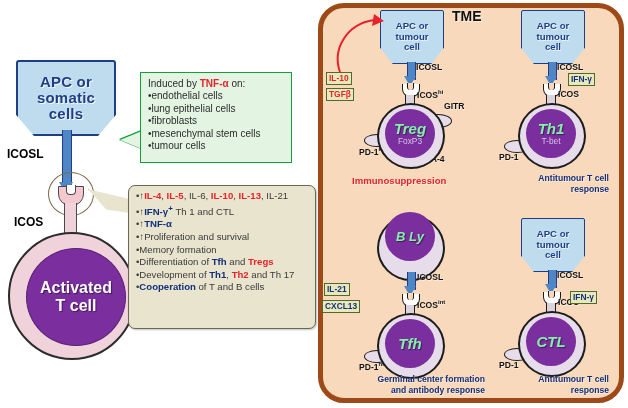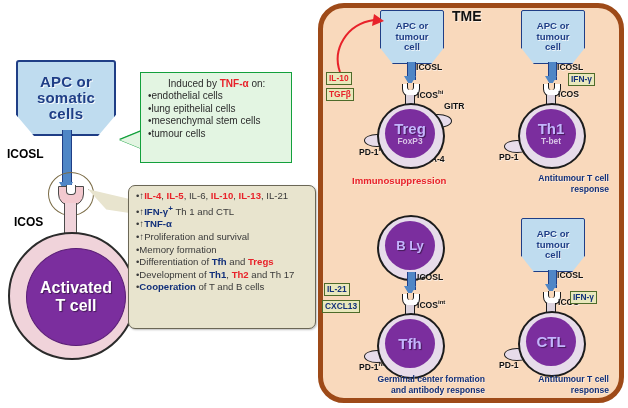--- a/index.html
+++ b/index.html
@@ -59,21 +59,21 @@
   }
   .tcell-txt{color:#fff;font-weight:bold;font-size:16px;line-height:18px;
     text-align:center;text-shadow:1px 1px 1px rgba(0,0,0,.45);}
 
   
   .green-box{
     left:140px;top:72px;width:150px;height:89px;
     background:#E3F5E2;border:1.6px solid #13A03C;
   }
   .green-inner{padding:5px 6px 0 7px;font-size:10px;color:#2C2C2C;line-height:12.4px;}
-  .green-inner .hdr{font-size:10px;margin-left:20px;}
+  .green-inner .hdr{font-size:10px;}
   .tnf{color:#E8222A;font-weight:bold;}
   .green-tail{
     left:120px;top:131px;width:0;height:0;
     border-top:9px solid transparent;border-bottom:9px solid transparent;
     border-right:22px solid #E3F5E2;
     filter:drop-shadow(-1px 0 0 #13A03C) drop-shadow(0 -1px 0 #13A03C);
   }
 
   
   .beige-box{
@@ -103,23 +103,23 @@
     width:62px;height:52px;background:#BFDCEF;border:1.8px solid #1F3E86;
     clip-path:polygon(0 0,100% 0,100% 70%,80% 100%,20% 100%,0 70%);
     display:flex;align-items:center;justify-content:center;border-radius:2px;
   }
   .apc-sm-txt{color:#1F3E86;font-weight:bold;font-size:9.6px;line-height:10.6px;
     text-align:center;text-shadow:.8px .8px 0 rgba(255,255,255,.8);}
 
   .cell-outer{position:absolute;border-radius:50%;background:#E7DCEA;border:2px solid #1C1C1C;}
   .cell-inner{position:absolute;border-radius:50%;background:#7B2E9E;
     display:flex;flex-direction:column;align-items:center;justify-content:center;}
-  .cell-name{color:#c4b5fd;font-weight:bold;font-size:15px;line-height:15px;
-    text-shadow:1px 1px 1px rgba(0,0,0,.45);}
-  .cell-sub{color:#D8C3E6;font-weight:bold;font-size:8.4px;line-height:9px;margin-top:1px;}
+  .cell-name{color:#86efac;font-weight:bold;font-size:15px;line-height:15px;
+    text-shadow:1px 1px 1px rgba(0,0,0,.45);font-style:italic;}
+  .cell-sub{color:#D8C3E6;font-weight:normal;font-size:8.4px;line-height:9px;margin-top:1px;}
 
   .sm-lbl{position:absolute;font-size:8.6px;font-weight:bold;color:#111;white-space:nowrap;
     text-shadow:.6px .6px 0 rgba(255,255,255,.55);}
   .sup{font-size:6px;vertical-align:super;}
 
   .cyto{
     position:absolute;background:#E9E8BC;border:1.4px solid #4E6B2A;
     font-size:8.4px;font-weight:bold;padding:0 2px;line-height:11px;
     white-space:nowrap;
   }
@@ -172,20 +172,21 @@
       <span>T cell</span>
     </div>
   </div>
 
   <div class="abs green-tail"></div>
   <div class="abs green-box">
     <div class="green-inner">
       <div class="hdr"><span>Induced by </span><span class="tnf">TNF-α</span><span> on:</span></div>
       <div>•endothelial cells</div>
       <div>•lung epithelial cells</div>
+      <div>•fibroblasts</div>
       <div>•mesenchymal stem cells</div>
       <div>•tumour cells</div>
     </div>
   </div>
 
   <div class="abs beige-tail"></div>
   <div class="abs beige-box">
     <div class="beige-inner">
       <div>•↑<span class="red">IL-4</span>, <span class="red">IL-5</span>, IL-6, <span class="red">IL-10</span>, <span class="red">IL-13</span>, IL-21</div>
       <div>•↑<span class="navy">IFN-γ<sup>+</sup></span> Th 1 and CTL</div>
@@ -260,21 +261,21 @@
   <div class="cell-inner" style="left:526px;top:109px;width:50px;height:49px;">
     <span class="cell-name">Th1</span>
     <span class="cell-sub">T-bet</span>
   </div>
   <div class="caption" style="left:494px;top:173px;width:115px;">
     <span>Antitumour T cell</span><br>
     <span>response</span>
   </div>
 
   <div class="cell-outer" style="left:377px;top:215px;width:64px;height:62px;"></div>
-  <div class="cell-inner" style="left:385px;top:221px;width:50px;height:49px;">
+  <div class="cell-inner" style="left:385px;top:212px;width:50px;height:49px;">
     <span class="cell-name" style="font-size:13px;">B Ly</span>
   </div>
   <div class="stem" style="left:407px;top:272px;width:7px;height:18px;"></div>
   <div class="arrowhead" style="left:404px;top:286px;border-left:6px solid transparent;border-right:6px solid transparent;border-top:10px solid #4F86C6;"></div>
   <div class="sm-lbl" style="left:417px;top:272px;">ICOSL</div>
   <div class="nub" style="left:402px;top:294px;"></div>
   <div class="nub-slit" style="left:407px;top:293px;"></div>
   <div class="sm-lbl" style="left:417px;top:299px;"><span>ICOS</span><span class="sup">int</span></div>
   <div class="tether" style="left:405px;top:305px;width:8px;height:14px;"></div>
 

